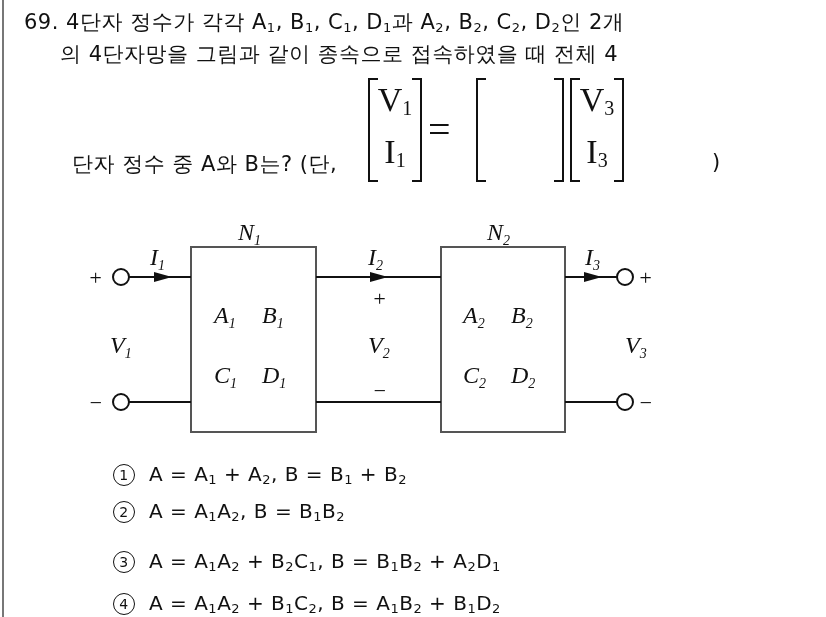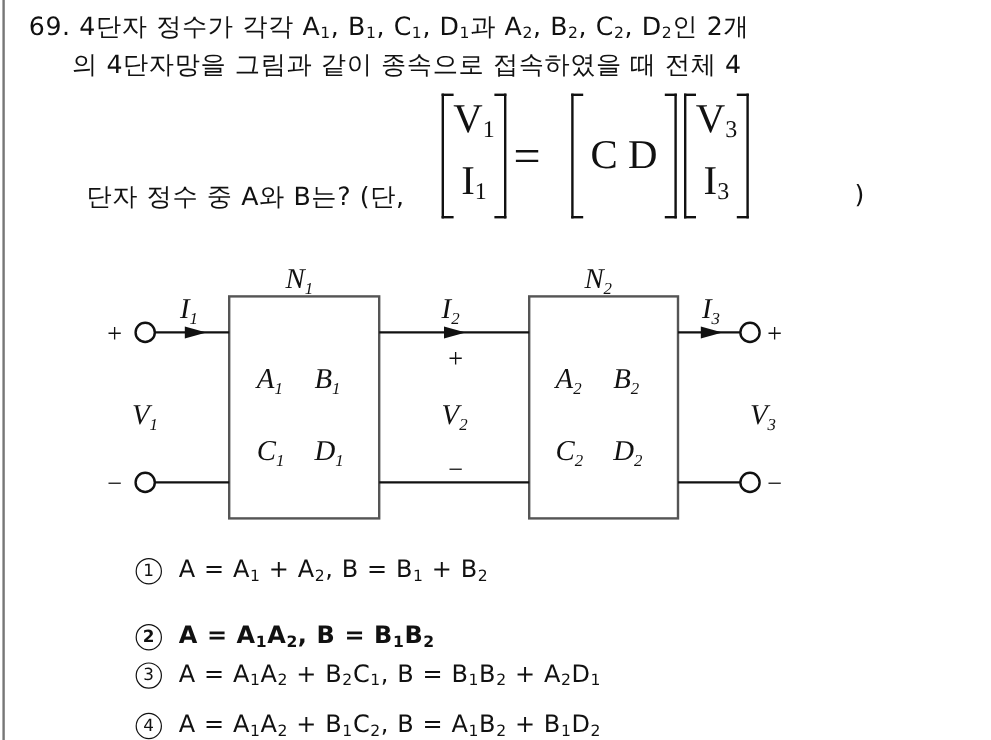--- a/index.html
+++ b/index.html
@@ -37,21 +37,20 @@
 <div id="line2" class="q-line">의 4단자망을 그림과 같이 종속으로 접속하였을 때 전체 4</div>
 <div id="line3" class="q-line">단자 정수 중 A와 B는? (단,</div>
 
 <div class="matrix-eq">
   <div class="mat" style="left:0; top:0; width:54px; height:104px;">
     <div class="row"><span>V</span><sub>1</sub></div>
     <div class="row"><span>I</span><sub>1</sub></div>
   </div>
   <div class="eq-sign" style="left:60px; top:28px;">=</div>
   <div class="mat" style="left:108px; top:0; width:88px; height:104px;">
-    <div class="row">C D</div>
   </div>
   <div class="mat" style="left:202px; top:0; width:54px; height:104px;">
     <div class="row"><span>V</span><sub>3</sub></div>
     <div class="row"><span>I</span><sub>3</sub></div>
   </div>
 </div>
 <div class="close-paren">)</div>
 
 <svg class="circuit" width="600" height="230" viewBox="0 0 600 230">
   <g stroke="#111" stroke-width="2" fill="none">
@@ -100,15 +99,15 @@
     <text x="134" y="173">C<tspan font-size="14" dy="5">1</tspan></text>
     <text x="182" y="173">D<tspan font-size="14" dy="5">1</tspan></text>
     <text x="383" y="113">A<tspan font-size="14" dy="5">2</tspan></text>
     <text x="431" y="113">B<tspan font-size="14" dy="5">2</tspan></text>
     <text x="383" y="173">C<tspan font-size="14" dy="5">2</tspan></text>
     <text x="431" y="173">D<tspan font-size="14" dy="5">2</tspan></text>
   </g>
 </svg>
 
 <div class="opt" style="top:462px;"><span class="num">1</span><span class="parts"><span>A = A</span><sub>1</sub><span> + A</span><sub>2</sub><span>,  B = B</span><sub>1</sub><span> + B</span><sub>2</sub></span></div>
-<div class="opt" style="top:517px;font-weight:bold;"><span class="num">2</span><span class="parts"><span>A = A</span><sub>1</sub><span>A</span><sub>2</sub><span>,  B = B</span><sub>1</sub><span>B</span><sub>2</sub></span></div>
+<div class="opt" style="top:499px;"><span class="num">2</span><span class="parts"><span>A = A</span><sub>1</sub><span>A</span><sub>2</sub><span>,  B = B</span><sub>1</sub><span>B</span><sub>2</sub></span></div>
 <div class="opt" style="top:549px;"><span class="num">3</span><span class="parts"><span>A = A</span><sub>1</sub><span>A</span><sub>2</sub><span> + B</span><sub>2</sub><span>C</span><sub>1</sub><span>,  B = B</span><sub>1</sub><span>B</span><sub>2</sub><span> + A</span><sub>2</sub><span>D</span><sub>1</sub></span></div>
 <div class="opt" style="top:591px;"><span class="num">4</span><span class="parts"><span>A = A</span><sub>1</sub><span>A</span><sub>2</sub><span> + B</span><sub>1</sub><span>C</span><sub>2</sub><span>,  B = A</span><sub>1</sub><span>B</span><sub>2</sub><span> + B</span><sub>1</sub><span>D</span><sub>2</sub></span></div>
 
 </body></html>

